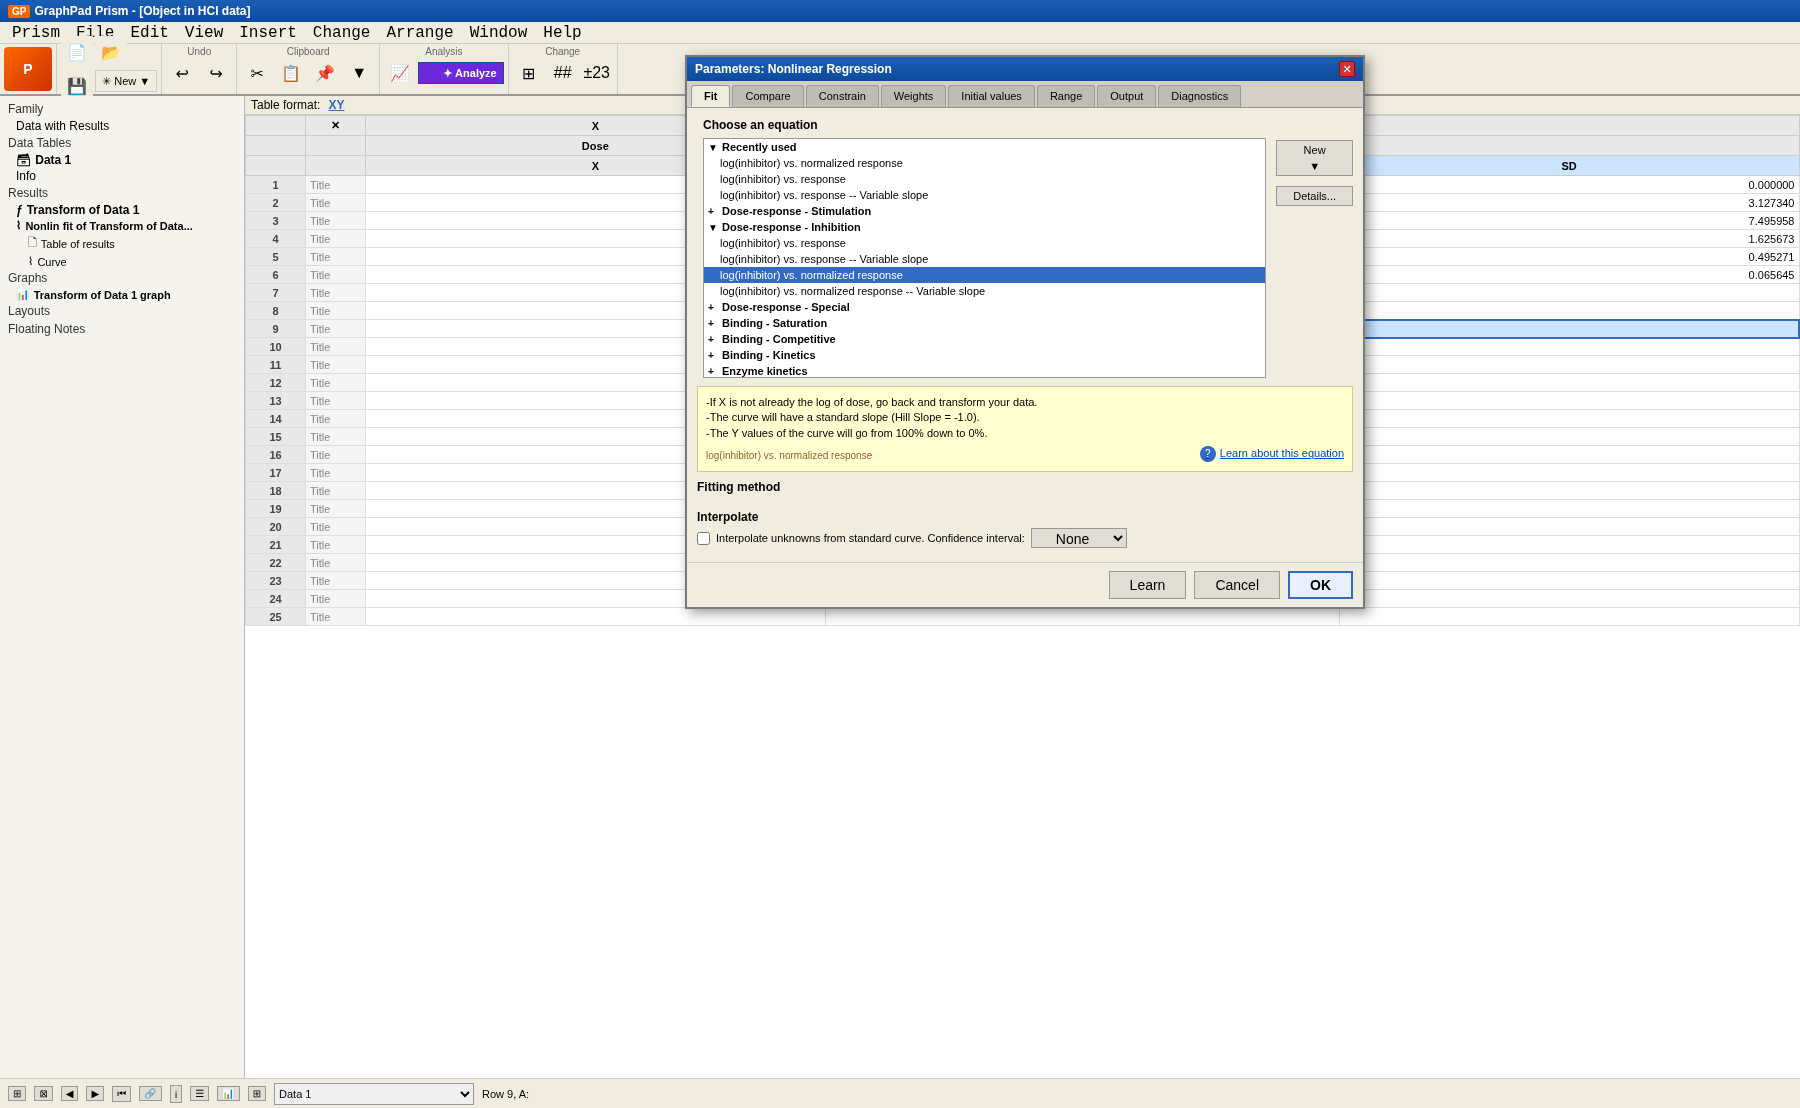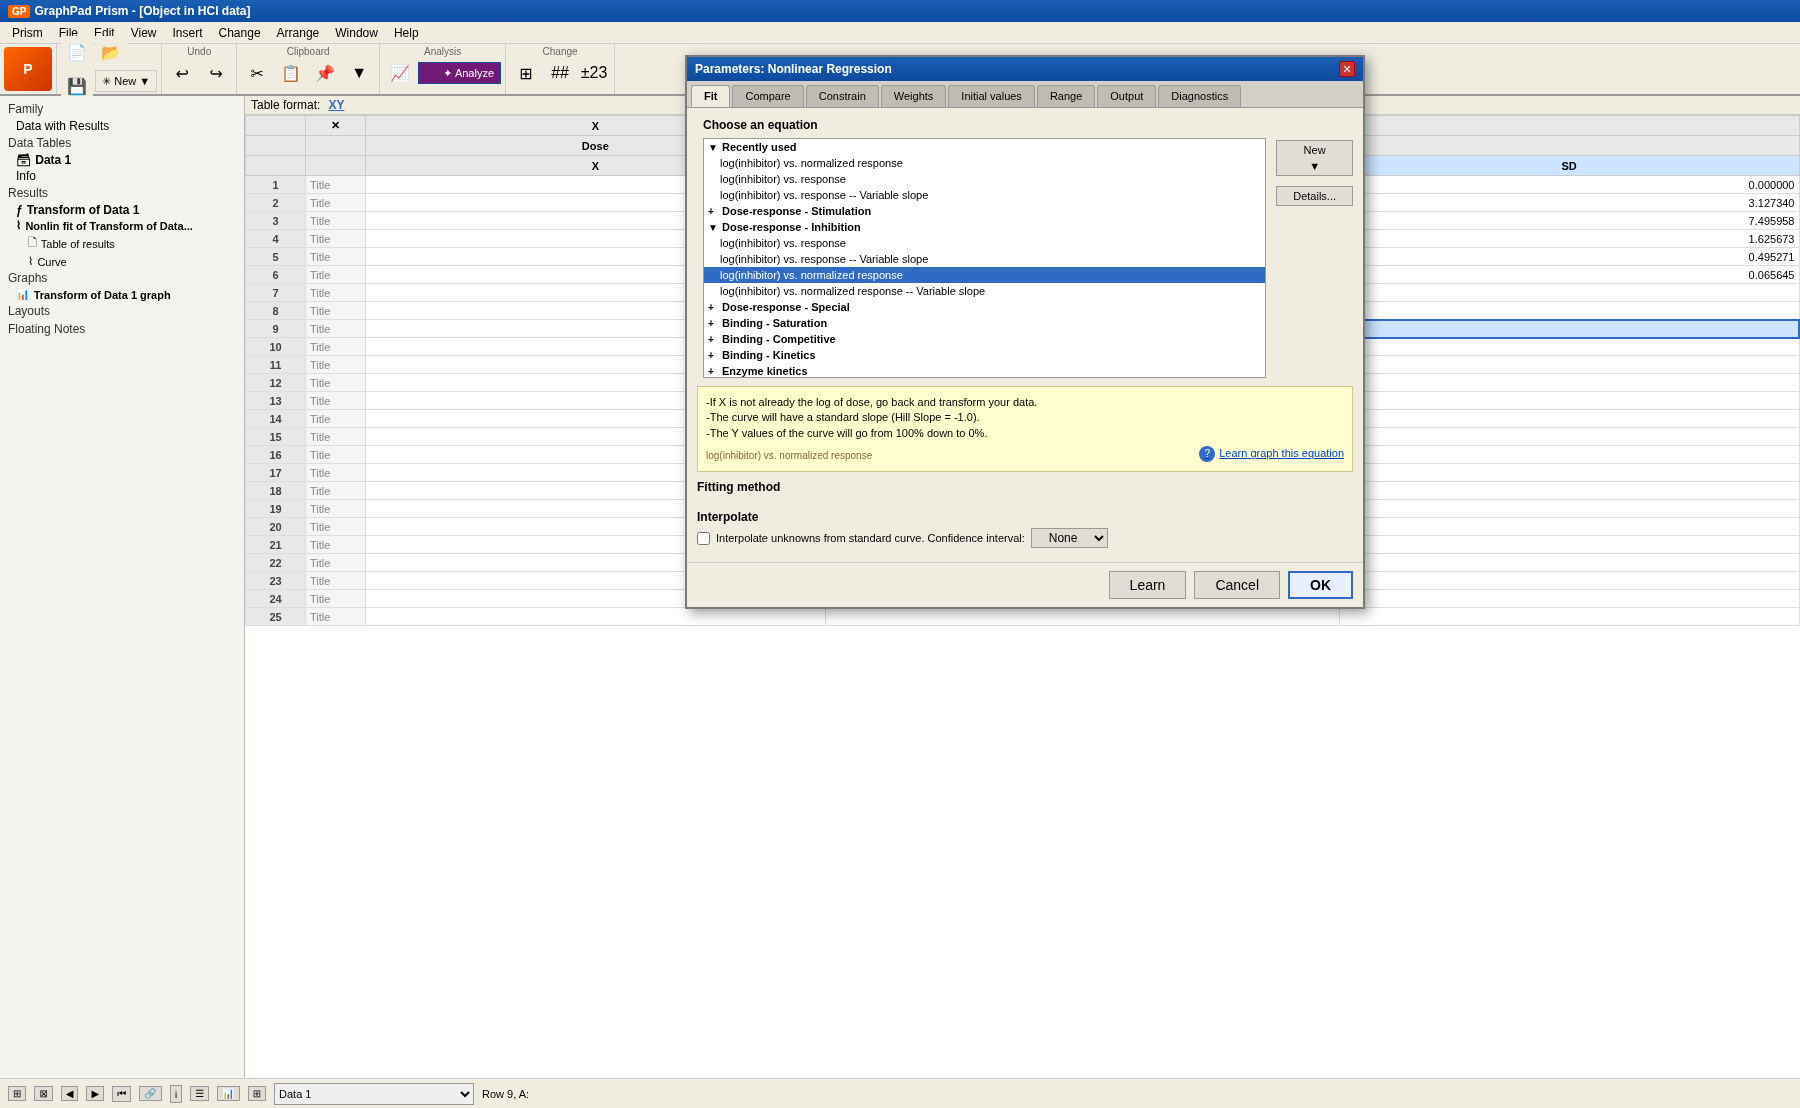--- a/index.html
+++ b/index.html
@@ -3,21 +3,21 @@
   <meta charset="utf-8">
   <style>
     * { box-sizing: border-box; margin: 0; padding: 0; }
     body { font-family: 'Segoe UI', Tahoma, Arial, sans-serif; font-size: 12px; background: #d4d0c8; overflow: hidden; width: 1800px; height: 1108px; }
     
     
     #title-bar { background: linear-gradient(to bottom, #1a5fb4, #0d4a9e); color: white; height: 22px; display: flex; align-items: center; padding: 0 8px; font-size: 12px; font-weight: bold; }
     
     
     #menu-bar { background: #f0ece0; height: 22px; display: flex; align-items: center; padding: 0 4px; border-bottom: 1px solid #ccc; }
-    .menu-item { padding: 2px 8px; cursor: pointer; font-size: 12px; }
+    .menu-item { padding: 2px 8px; cursor: pointer; font-size: 16px; font-family: Liberation Mono, monospace; }
     
     
     #toolbar-area { background: #f0ece0; display: flex; border-bottom: 2px solid #999; height: 52px; }
     .toolbar-section { display: flex; align-items: center; padding: 2px 4px; border-right: 1px solid #ccc; }
     .toolbar-label { font-size: 10px; color: #666; text-align: center; display: block; }
     .tb-btn { width: 32px; height: 32px; background: #f0ece0; border: 1px solid transparent; cursor: pointer; display: flex; align-items: center; justify-content: center; font-size: 16px; }
     .tb-btn-text { background: #f0ece0; border: 1px solid #ccc; padding: 2px 6px; cursor: pointer; font-size: 11px; display: flex; align-items: center; gap: 3px; height: 22px; }
     
     
     #main-layout { display: flex; height: calc(1108px - 22px - 22px - 52px - 30px); }
@@ -92,21 +92,21 @@
     .dialog-actions { display: flex; justify-content: flex-end; gap: 8px; padding: 8px 10px; border-top: 1px solid #ccc; }
     .action-btn { padding: 4px 20px; border: 1px solid #999; background: #e0ddd5; cursor: pointer; font-size: 14px; }
     .action-btn.ok-btn { background: #e8f0ff; border: 2px solid #316ac5; font-weight: bold; }
     
     
     ::-webkit-scrollbar { width: 12px; height: 12px; }
     ::-webkit-scrollbar-track { background: #f0ece0; }
     ::-webkit-scrollbar-thumb { background: #bbb; border: 1px solid #999; }
     
     
-    .dropdown-select { border: 1px solid #999; background: #e0ddd5; padding: 1px 13px; font-size: 12px; height: 20px; }
+    .dropdown-select { border: 1px solid #999; background: #e0ddd5; padding: 1px 20px; font-size: 14px; height: 20px; }
   </style>
 </head>
 <body>
 
 <div id="title-bar">
   <span style="background:#ff6600;color:white;padding:1px 4px;border-radius:2px;font-size:10px;margin-right:4px;">GP</span>
   <span>GraphPad Prism - [Object in HCI data]</span>
 </div>
 
 <div id="menu-bar">
@@ -155,21 +155,21 @@
       <button class="tb-btn">📋</button>
       <button class="tb-btn">📌</button>
       <button class="tb-btn">▼</button>
     </div>
   </div>
 
   <div class="toolbar-section" style="flex-direction:column;">
     <span class="toolbar-label">Analysis</span>
     <div style="display:flex;gap:2px;align-items:center;">
       <button class="tb-btn">📈</button>
-      <button class="tb-btn-text" style="background:#701a75;color:white;border-color:#1a4a9a;font-weight:normal;padding-left:24px;">✦ Analyze</button>
+      <button class="tb-btn-text" style="background:#6d28d9;color:white;border-color:#1a4a9a;font-weight:bold;padding-left:24px;">✦ Analyze</button>
     </div>
   </div>
 
   <div class="toolbar-section" style="flex-direction:column;">
     <span class="toolbar-label">Change</span>
     <div style="display:flex;gap:2px;">
       <button class="tb-btn">⊞</button>
       <button class="tb-btn">##</button>
       <button class="tb-btn">±23</button>
     </div>
@@ -525,21 +525,21 @@
       </div>
 
       <div class="info-box">
         <div>-If X is not already the log of dose, go back and transform your data.</div>
         <div>-The curve will have a standard slope (Hill Slope = -1.0).</div>
         <div>-The Y values of the curve will go from 100% down to 0%.</div>
         <div style="display:flex;justify-content:space-between;align-items:center;margin-top:4px;">
           <div class="eq-name">log(inhibitor) vs. normalized response</div>
           <div class="info-link">
             <span style="width:16px;height:16px;background:#316ac5;color:white;border-radius:50%;display:inline-flex;align-items:center;justify-content:center;font-size:10px;">?</span>
-            <span>Learn graph this equation</span>
+            <span>Learn about this equation</span>
           </div>
         </div>
       </div>
 
       <div>
         <div style="font-weight:bold;font-size:12px;margin-bottom:16px;">Fitting method</div>
       </div>
 
       <div>
         <div style="font-weight:bold;font-size:12px;margin-bottom:4px;">Interpolate</div>

